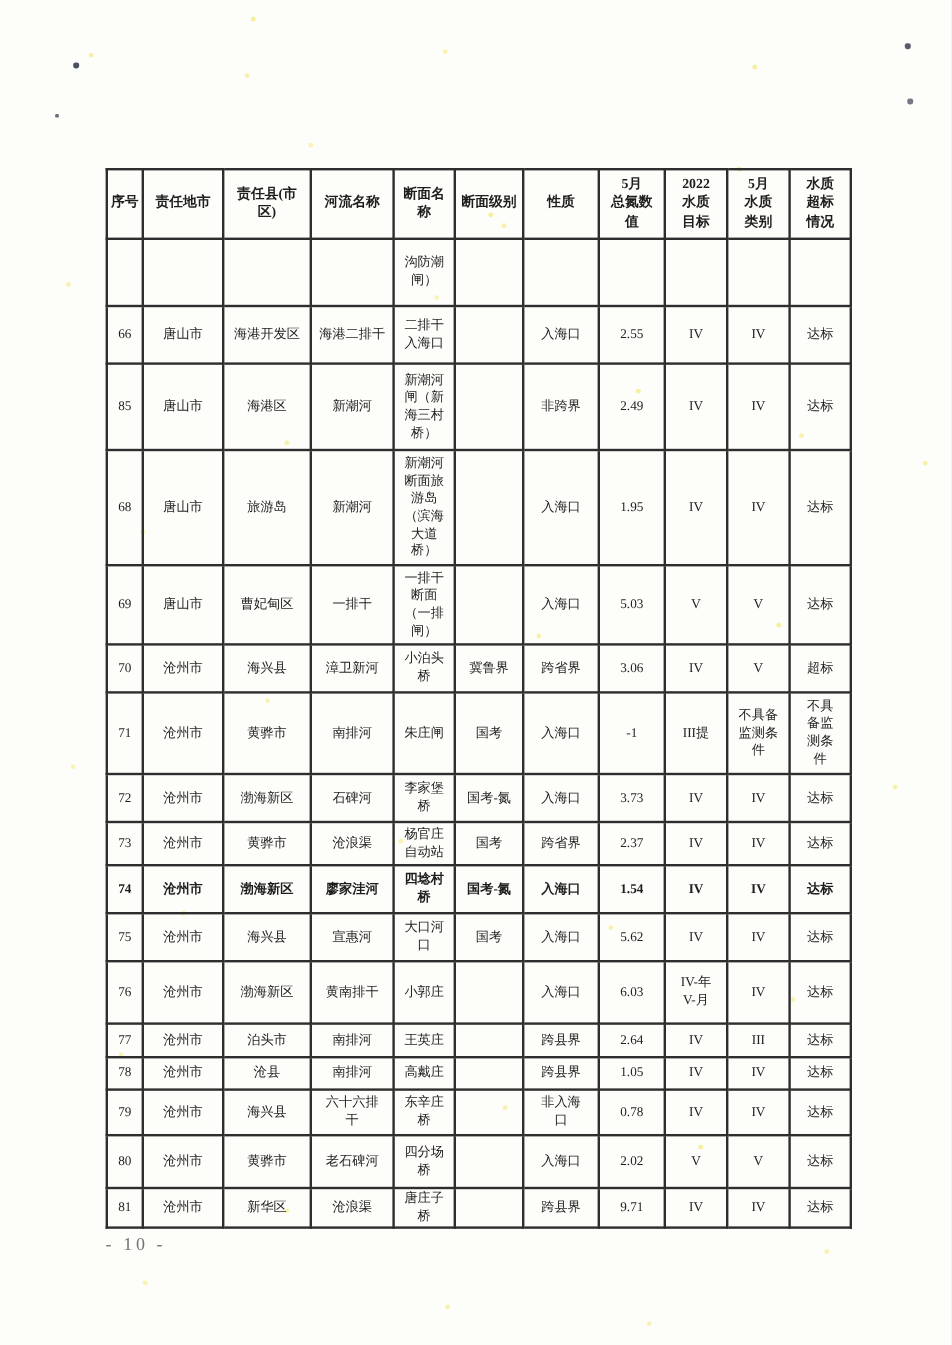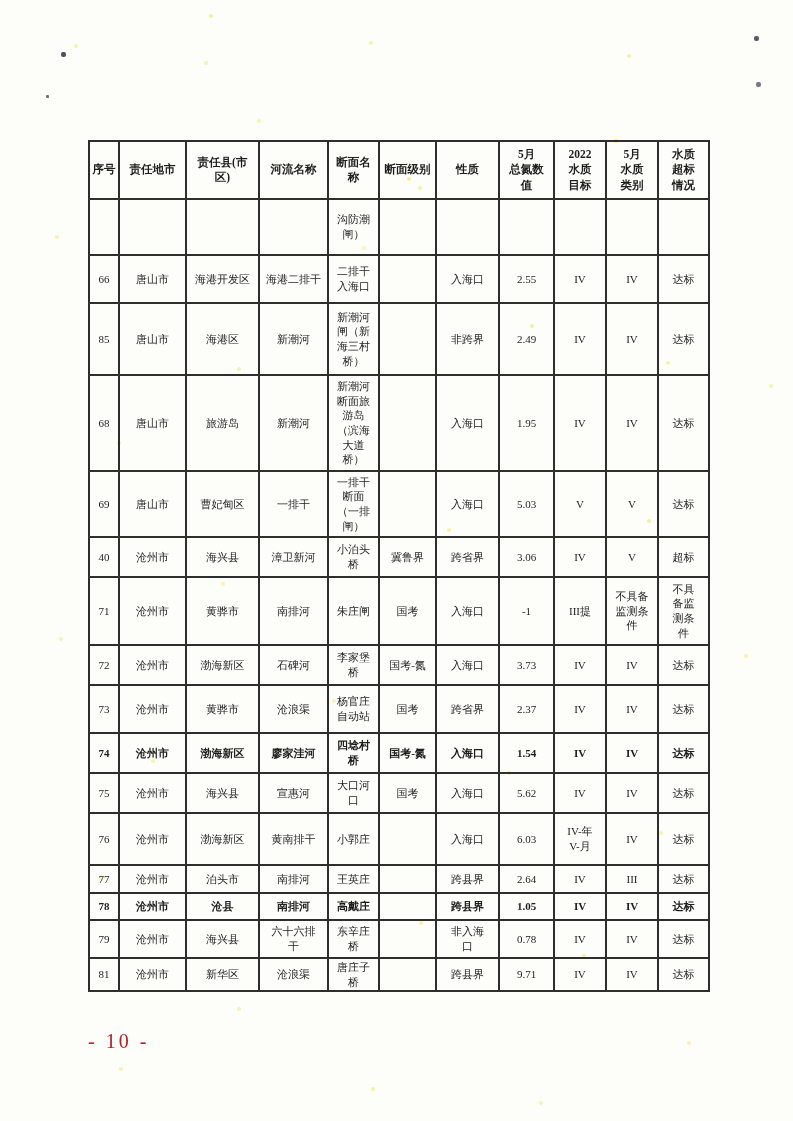--- a/index.html
+++ b/index.html
@@ -81,23 +81,23 @@
     white-space: pre-line;
     word-break: break-all;
     color: #1e1e1e;
   }
   .data-table thead tr { height: 58px; }
   .data-table th { font-weight: 700; font-size: 11.5px; }
   .page-number {
     position: absolute;
     left: 88px;
     top: 1030px;
-    font-size: 20px;
+    font-size: 15px;
     letter-spacing: 3px;
-    color: #b91c1c;
+    color: #737373;
   }
 </style>
 </head>
 <body>
 
 <div class="page">
   <div class="yellow-specks"></div>
   <div class="dark-specks"></div>
 
   <table class="data-table">
@@ -212,21 +212,21 @@
 （一排
 闸）</td>
           <td></td>
           <td>入海口</td>
           <td>5.03</td>
           <td>V</td>
           <td>V</td>
           <td>达标</td>
         </tr>
         <tr style="height: 40px;">
-          <td>40</td>
+          <td>70</td>
           <td>沧州市</td>
           <td>海兴县</td>
           <td>漳卫新河</td>
           <td>小泊头
 桥</td>
           <td>冀鲁界</td>
           <td>跨省界</td>
           <td>3.06</td>
           <td>IV</td>
           <td>V</td>
@@ -257,21 +257,21 @@
           <td>石碑河</td>
           <td>李家堡
 桥</td>
           <td>国考-氮</td>
           <td>入海口</td>
           <td>3.73</td>
           <td>IV</td>
           <td>IV</td>
           <td>达标</td>
         </tr>
-        <tr style="height: 48px;">
+        <tr style="height: 36px;">
           <td>73</td>
           <td>沧州市</td>
           <td>黄骅市</td>
           <td>沧浪渠</td>
           <td>杨官庄
 自动站</td>
           <td>国考</td>
           <td>跨省界</td>
           <td>2.37</td>
           <td>IV</td>
@@ -326,21 +326,21 @@
           <td>泊头市</td>
           <td>南排河</td>
           <td>王英庄</td>
           <td></td>
           <td>跨县界</td>
           <td>2.64</td>
           <td>IV</td>
           <td>III</td>
           <td>达标</td>
         </tr>
-        <tr style="height: 27px; font-weight: bold;">
+        <tr style="height: 27px;">
           <td>78</td>
           <td>沧州市</td>
           <td>沧县</td>
           <td>南排河</td>
           <td>高戴庄</td>
           <td></td>
           <td>跨县界</td>
           <td>1.05</td>
           <td>IV</td>
           <td>IV</td>
@@ -353,20 +353,34 @@
           <td>六十六排
 干</td>
           <td>东辛庄
 桥</td>
           <td></td>
           <td>非入海
 口</td>
           <td>0.78</td>
           <td>IV</td>
           <td>IV</td>
+          <td>达标</td>
+        </tr>
+        <tr style="height: 44px;">
+          <td>80</td>
+          <td>沧州市</td>
+          <td>黄骅市</td>
+          <td>老石碑河</td>
+          <td>四分场
+桥</td>
+          <td></td>
+          <td>入海口</td>
+          <td>2.02</td>
+          <td>V</td>
+          <td>V</td>
           <td>达标</td>
         </tr>
         <tr style="height: 28px;">
           <td>81</td>
           <td>沧州市</td>
           <td>新华区</td>
           <td>沧浪渠</td>
           <td>唐庄子
 桥</td>
           <td></td>

